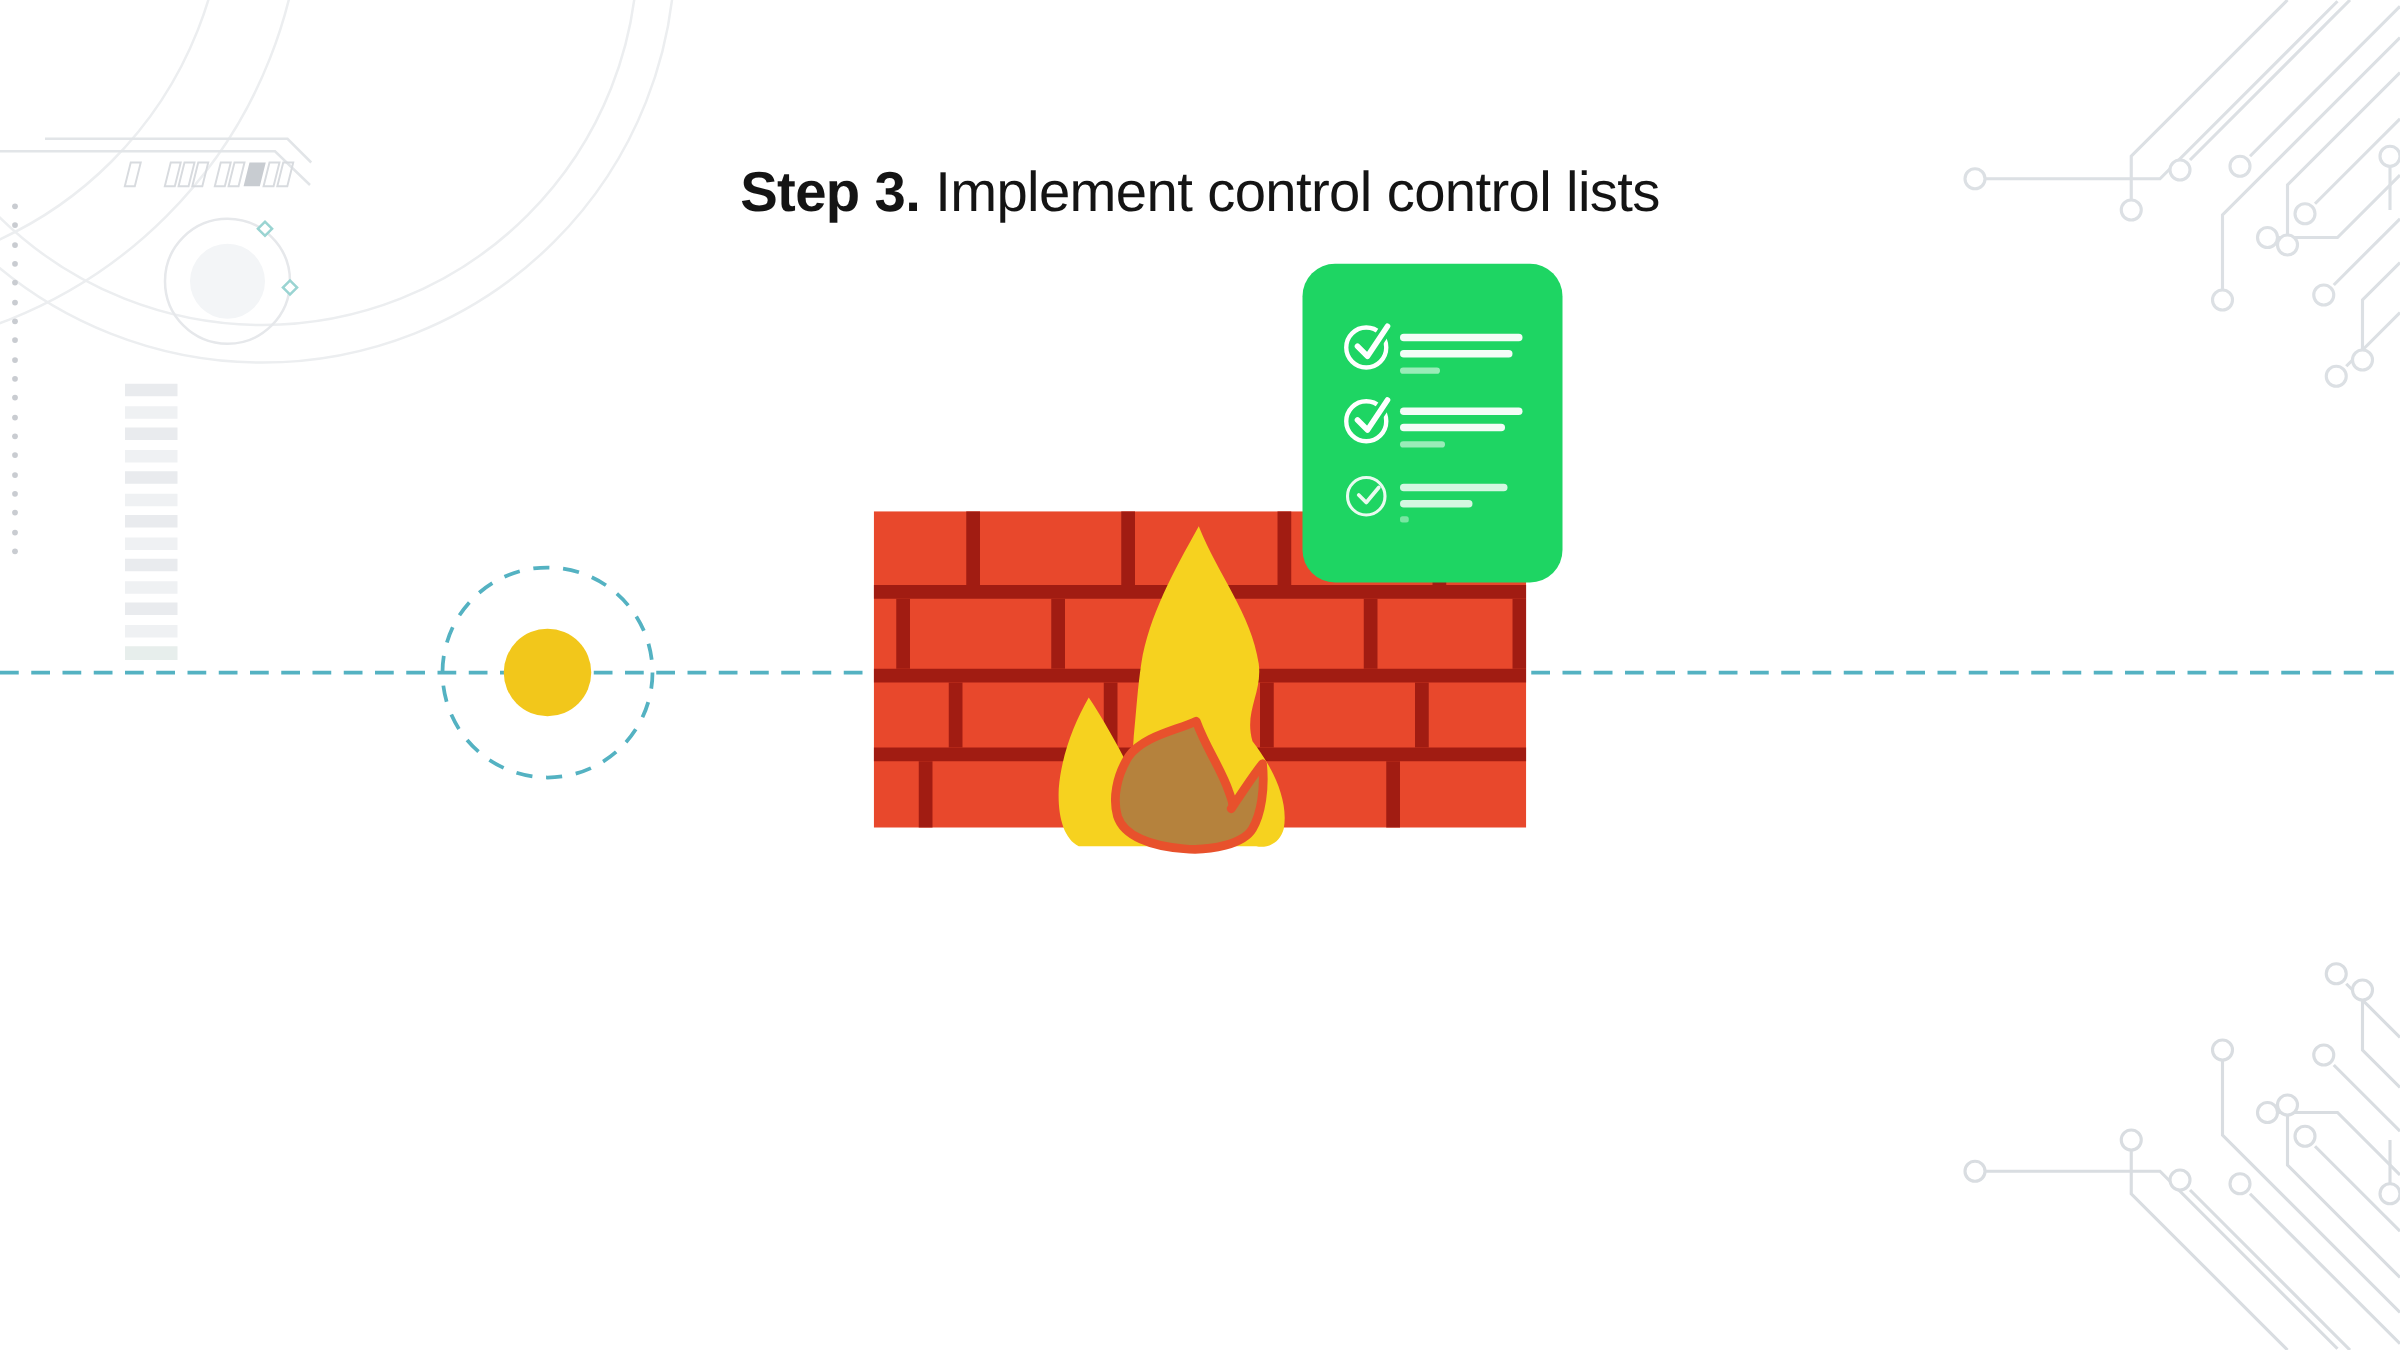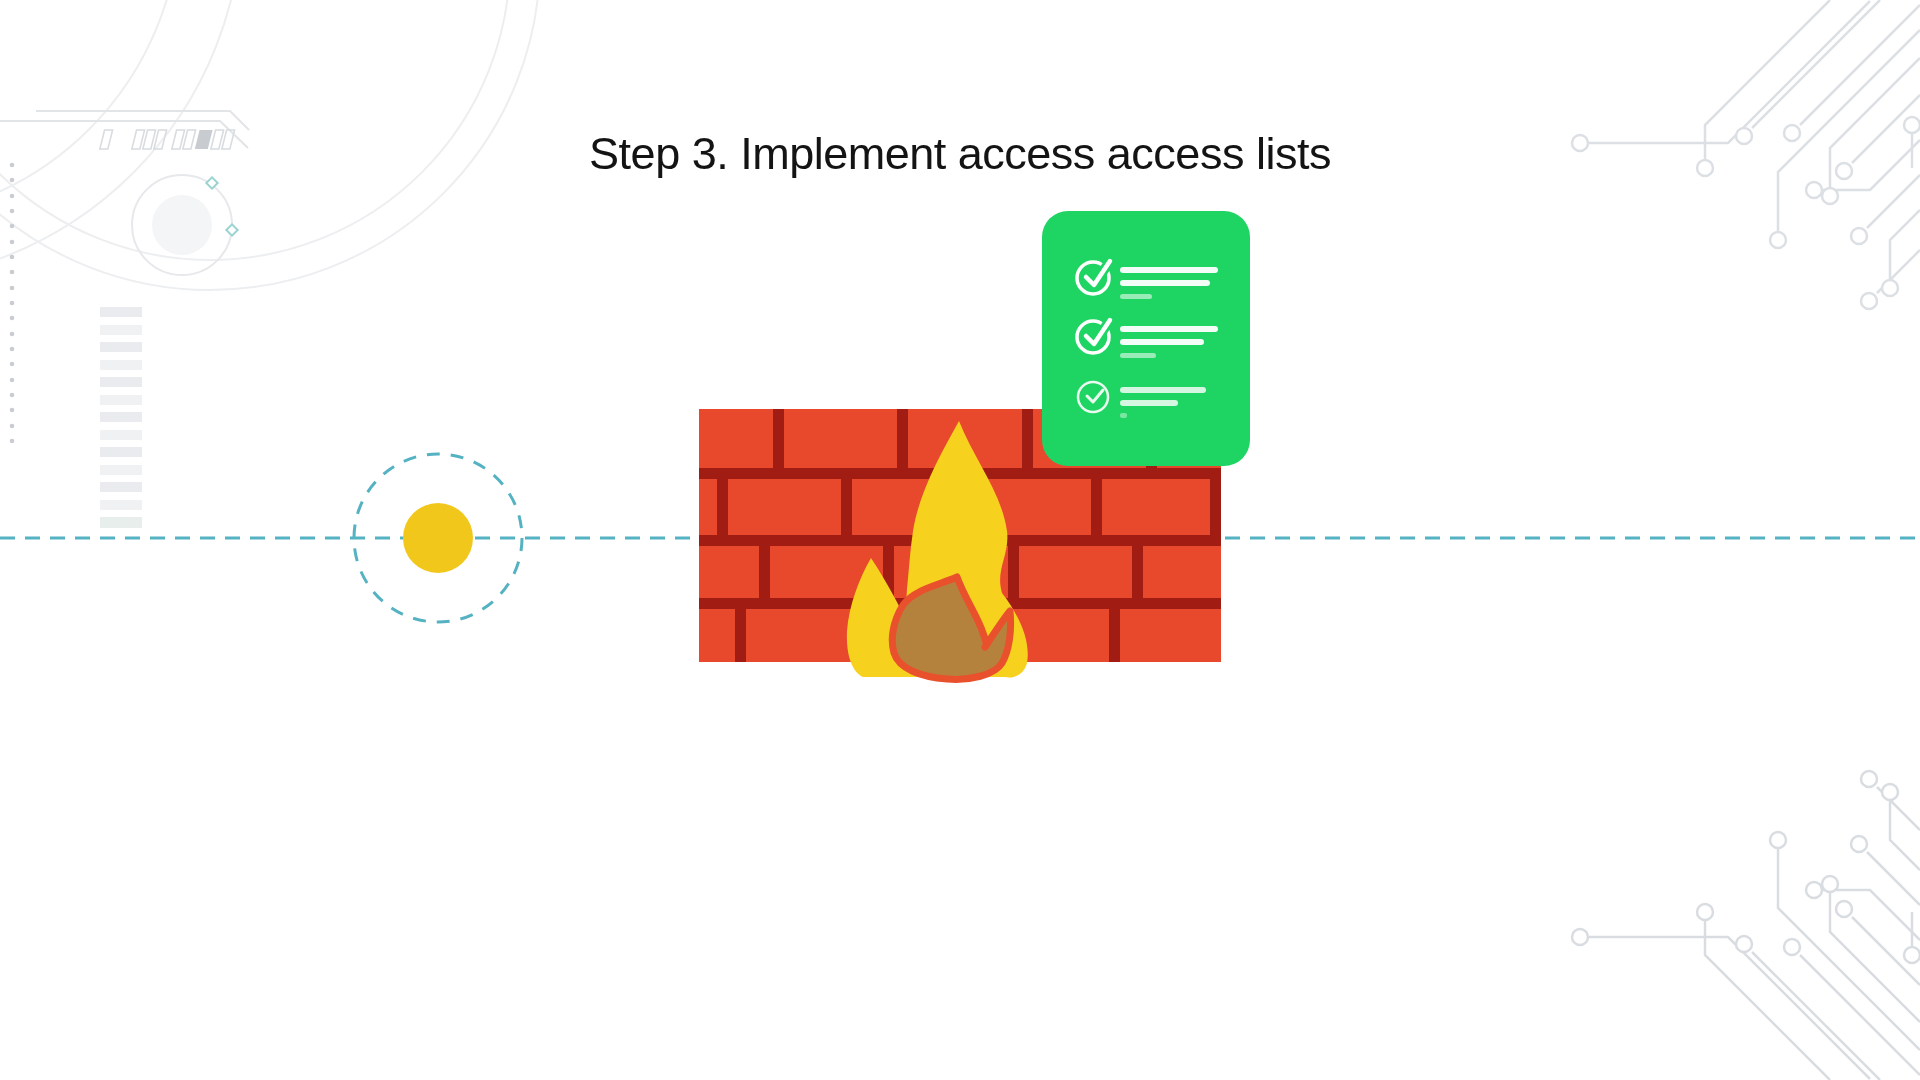--- a/index.html
+++ b/index.html
@@ -22,21 +22,21 @@
   }
   .stage svg{display:block;}
   .abs{position:absolute;}
 
   
   .page-title{
     position:absolute;top:128px;left:0;width:100%;
     text-align:center;font-size:45px;line-height:1.15;
     letter-spacing:-0.5px;color:var(--title_color);margin:0;font-weight:400;
   }
-  .page-title b{font-weight:400;}
+  .page-title b{font-weight:700;}
 
   
   .deco-top-left{left:0;top:0;z-index:1;}
   .circuit-tr{right:0;top:0;z-index:1;}
   .circuit-br{right:0;bottom:0;z-index:1;transform:scaleY(-1);}
   .timeline{left:0;top:0;z-index:2;}
   .node-ring{left:351px;top:451px;z-index:3;}
 
   
   .wall{left:699px;top:409px;z-index:4;}
@@ -189,21 +189,21 @@
 
   <svg class="abs timeline" width="1920" height="1080" viewBox="0 0 1920 1080">
     <line x1="0" y1="538" x2="1920" y2="538" stroke="var(--teal)" stroke-width="3" stroke-dasharray="15 10"></line>
   </svg>
 
   <svg class="abs node-ring" width="174" height="174" viewBox="0 0 174 174">
     <circle cx="87" cy="87" r="84" fill="none" stroke="var(--teal)" stroke-width="3" stroke-dasharray="13 11"></circle>
     <circle cx="87" cy="87" r="35" fill="var(--dot_yellow)"></circle>
   </svg>
 
-  <h1 class="page-title"><b>Step 3.</b><span> Implement access access lists</span></h1>
+  <h1 class="page-title"><b>Step 3.</b><span> Implement control control lists</span></h1>
 
   <svg class="abs wall" width="522" height="275" viewBox="0 0 522 275">
     <g>
       <rect x="0" y="0" width="522" height="253" fill="var(--brick_red)"></rect>
       <g fill="var(--mortar_red)">
         <rect x="0" y="59" width="522" height="11"></rect>
         <rect x="0" y="126" width="522" height="11"></rect>
         <rect x="0" y="189" width="522" height="11"></rect>
         <rect x="74" y="0" width="11" height="59"></rect>
         <rect x="198" y="0" width="11" height="59"></rect>

